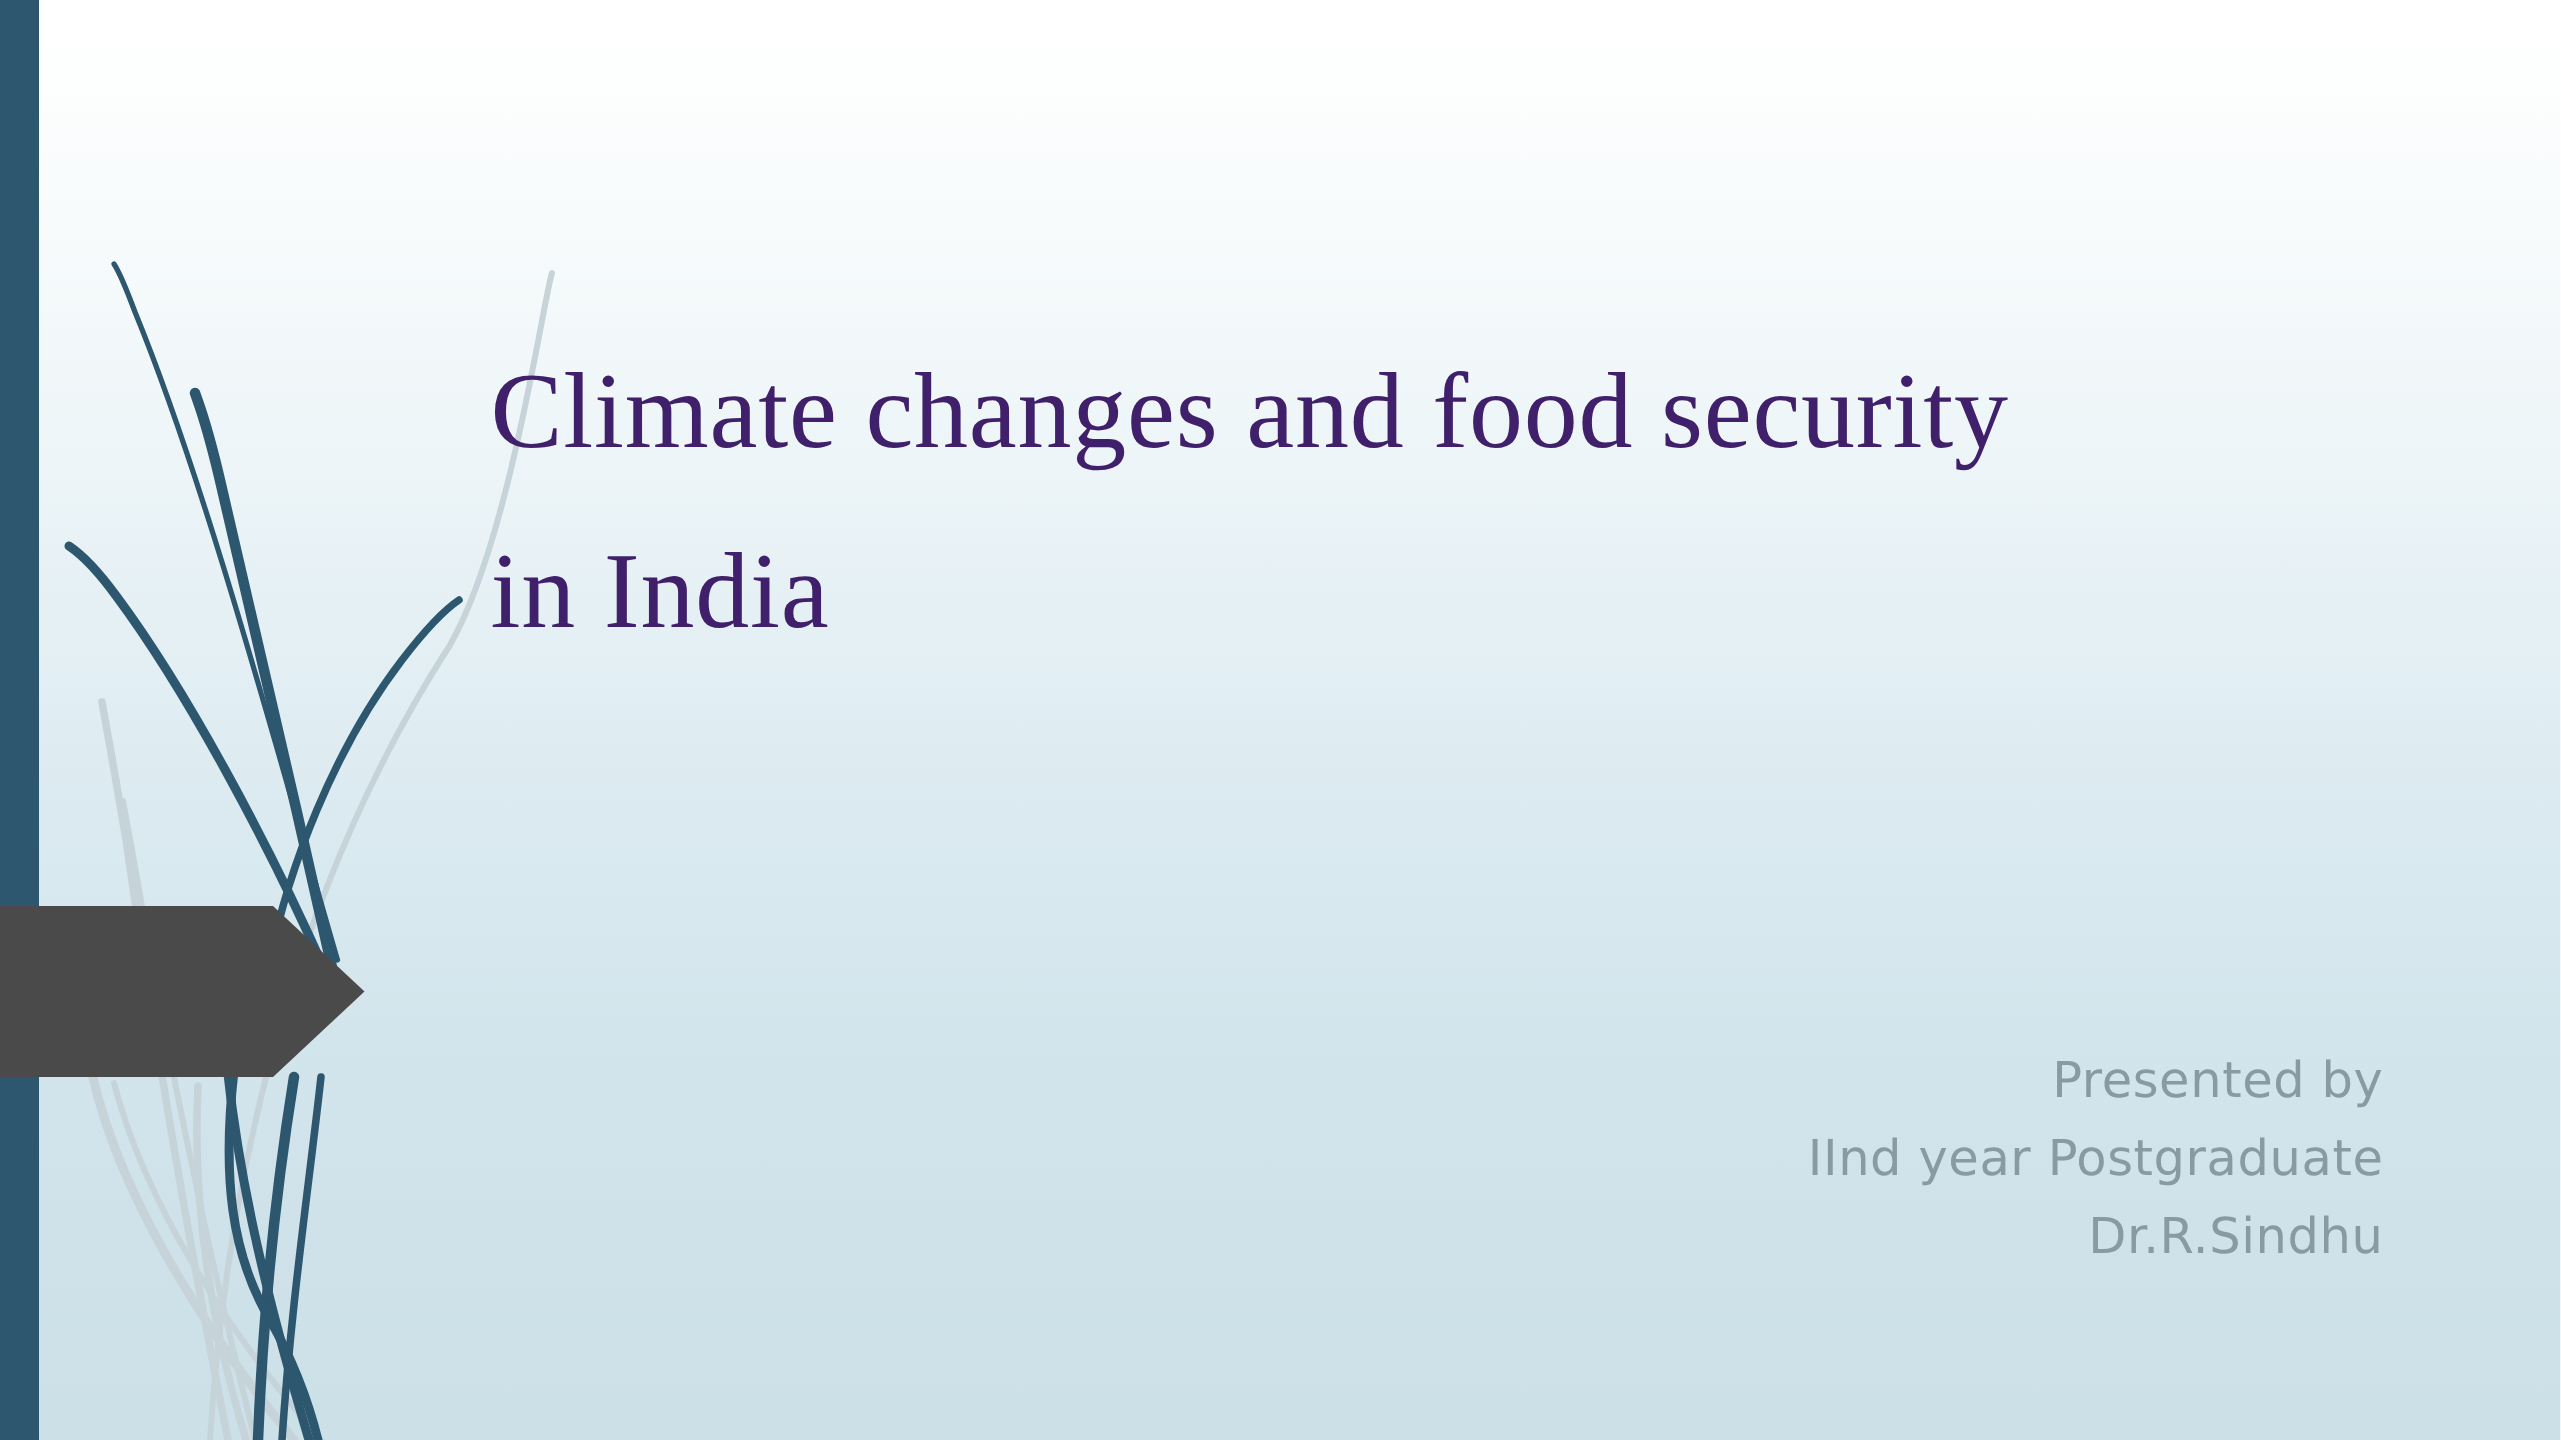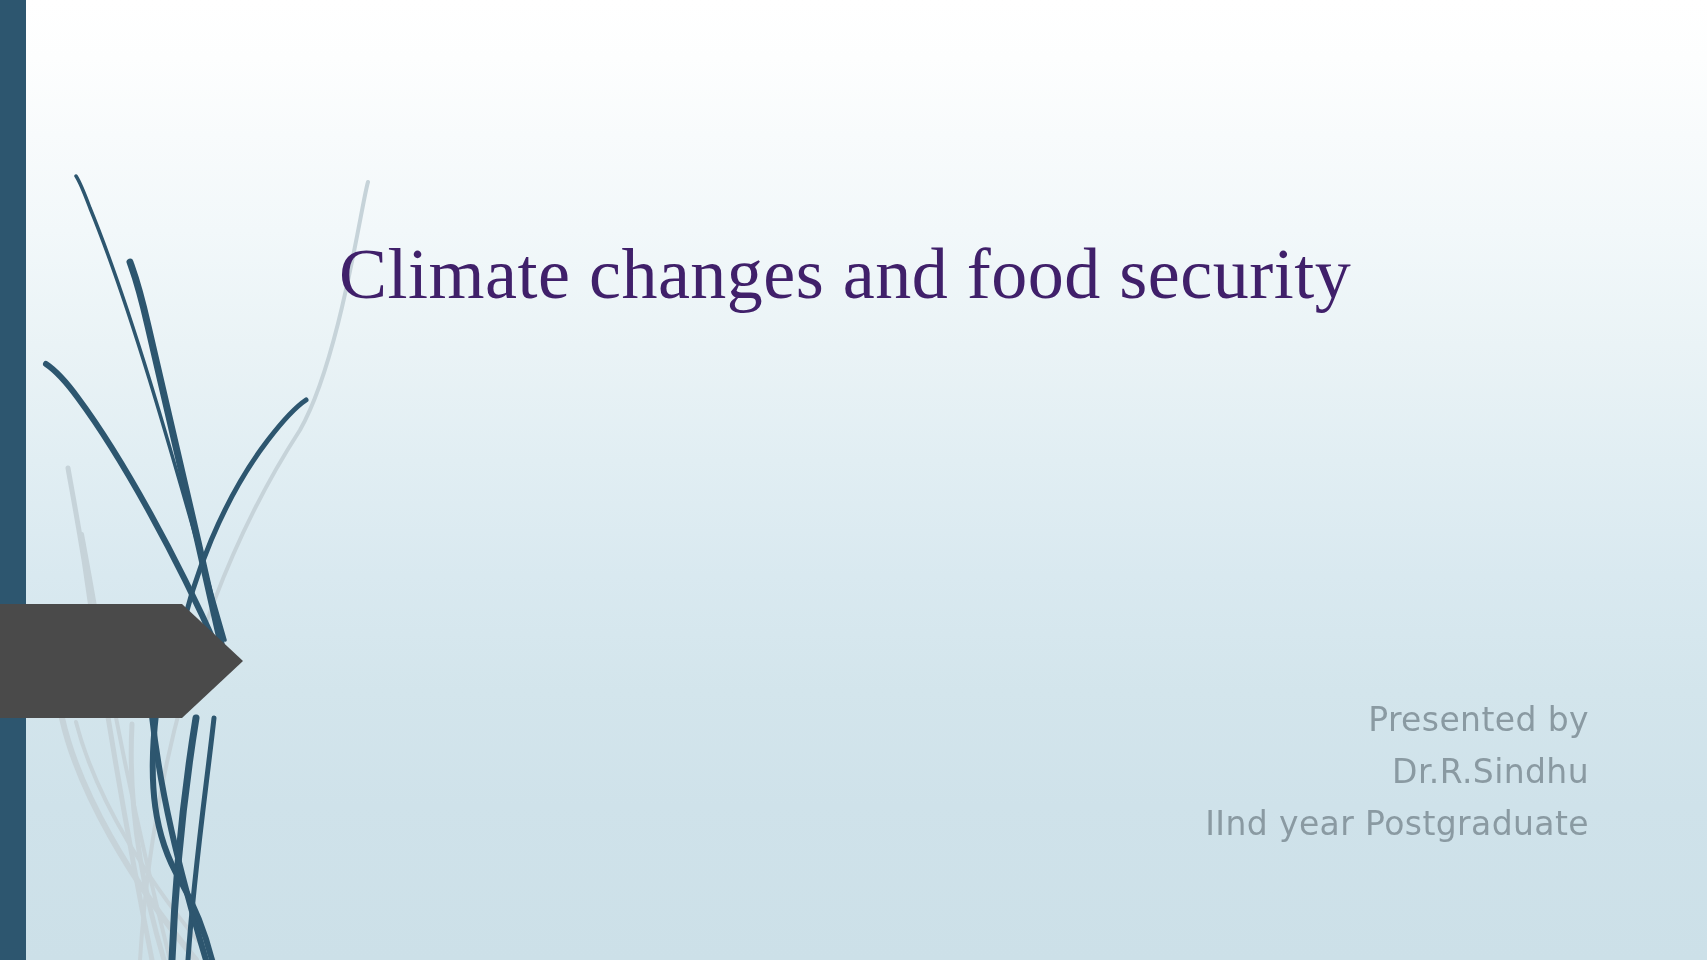--- a/index.html
+++ b/index.html
@@ -32,21 +32,21 @@
     position: absolute;
     left: 0; top: 0;
     width: 1707px;
     height: 960px;
     pointer-events: none;
   }
 
   
   #title-block {
     position: absolute;
-    left: 339px;
+    left: 327px;
     top: 214px;
     width: 1120px;
   }
   .title-line {
     font-family: "Liberation Serif", "DejaVu Serif", serif;
     font-size: 72px;
     line-height: 120px;
     color: #40206a;
     letter-spacing: 0.5px;
     white-space: nowrap;
@@ -105,21 +105,22 @@
       <path d="M 156 714 C 148 784, 154 836, 180 880 C 196 908, 206 936, 212 960" stroke-width="6"></path>
     </g>
 
     <rect x="0" y="0" width="26" height="960" fill="#2d566f"></rect>
 
     <path d="M 0 604 L 182 604 L 243 661 L 182 718 L 0 718 Z" fill="#4a4a4a"></path>
   </svg>
 
   <div id="title-block">
     <div class="title-line">Climate changes and food security</div>
+    <div class="title-line">in India</div>
   </div>
 
   <div id="subtitle-block">
     <div class="subtitle-line">Presented by</div>
+    <div class="subtitle-line">IInd year Postgraduate</div>
     <div class="subtitle-line">Dr.R.Sindhu</div>
-    <div class="subtitle-line">IInd year Postgraduate</div>
   </div>
 
 </div>
 
 </body></html>

